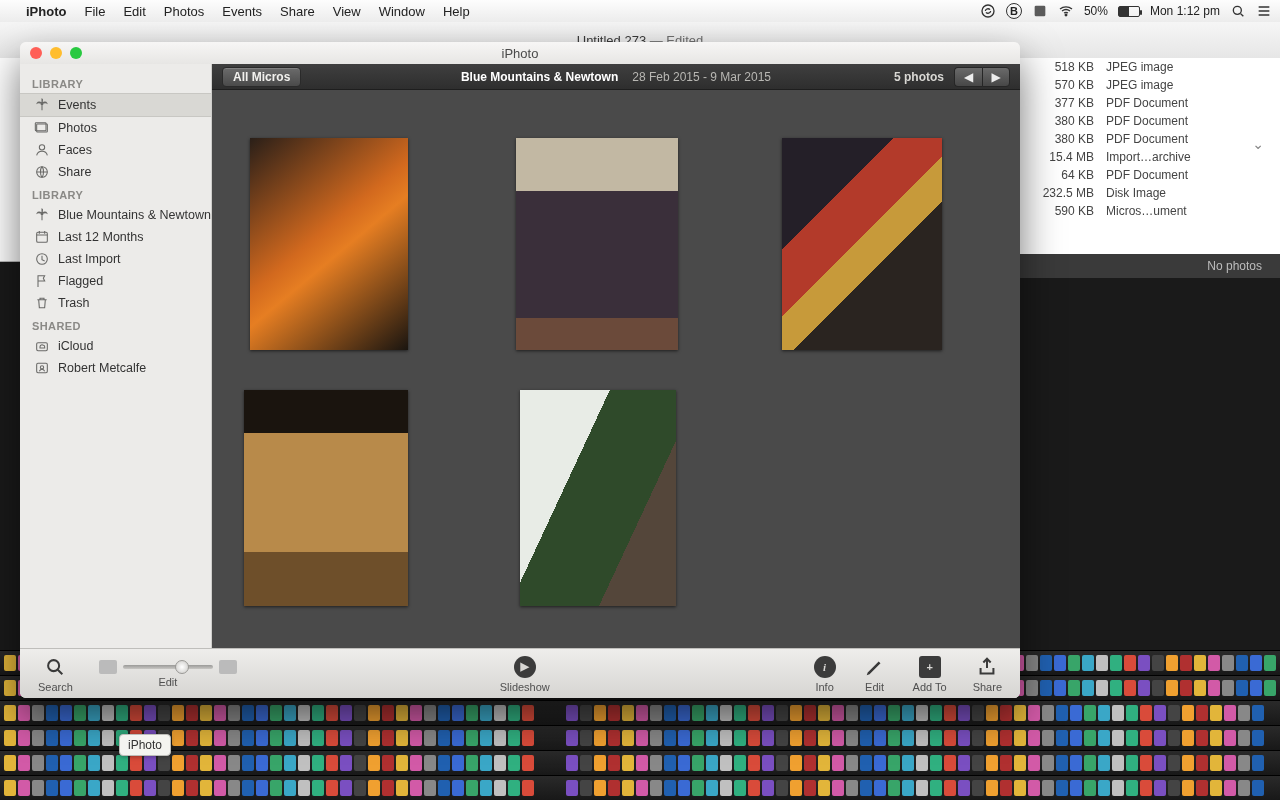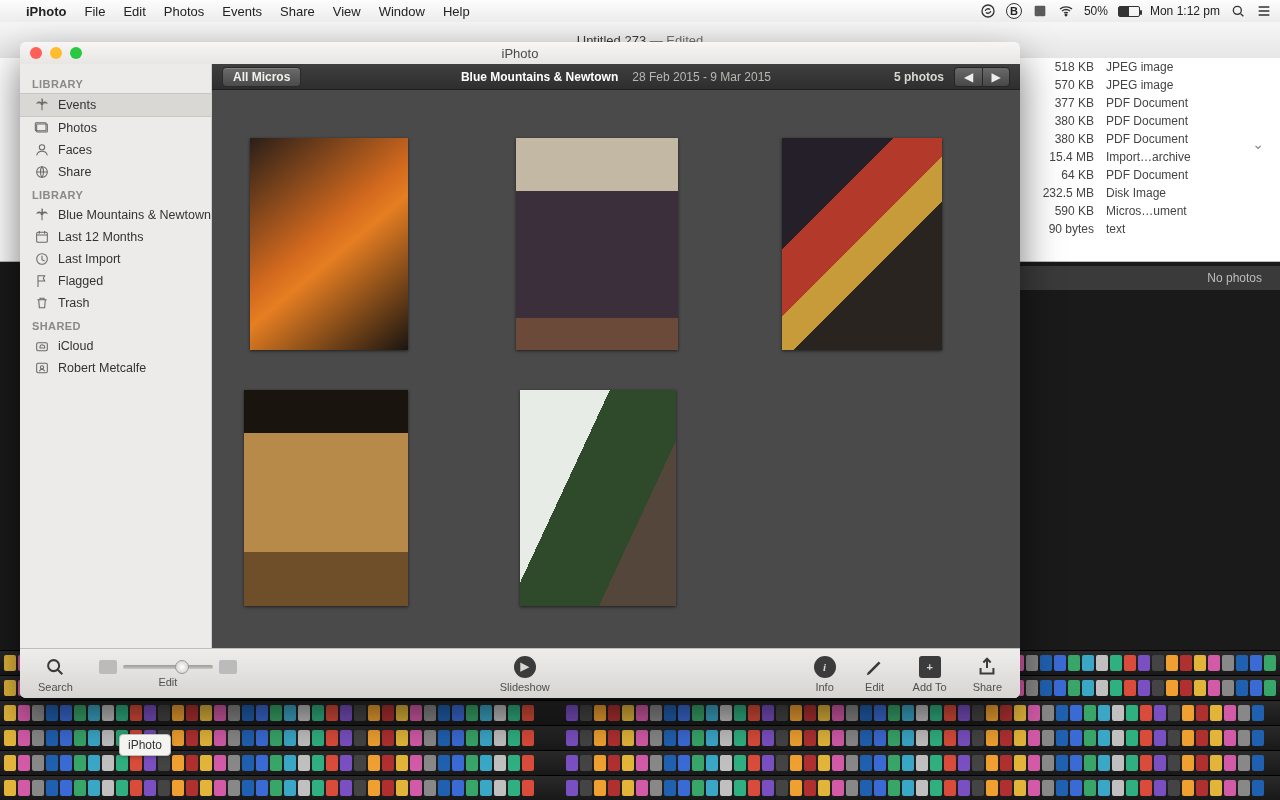--- a/index.html
+++ b/index.html
@@ -18,21 +18,21 @@
 
 
 .finder-peek { position: absolute; top: 22px; left: 0; right: 0; height: 240px; background: #fff; border-bottom: 1px solid #bbb; }
 .finder-peek .titlebar { height: 36px; background: linear-gradient(#f6f6f6,#e6e6e6); display:flex; align-items:center; justify-content:center; font-size:13px; color:#6f6f6f; }
 .finder-peek .titlebar b { color:#3a3a3a; font-weight:400; }
 .finder-rows { position:absolute; top:36px; right:16px; width:240px; font-size:12px; color:#333; }
 .finder-rows .row { display:flex; height:18px; align-items:center; gap:12px; }
 .finder-rows .row .sz { width:70px; text-align:right; color:#444; }
 .finder-rows .row .kd { flex:1; color:#444; white-space:nowrap; overflow:hidden; text-overflow:ellipsis; }
 .finder-rows .chev { position:absolute; right:0; top:78px; color:#888; font-size:14px; }
-.finder-dark { position:absolute; top:266px; right:0; width:260px; height:24px; background:#3a3a3a; color:#bdbdbd; font-size:12px; display:flex; align-items:center; justify-content:flex-end; padding-right:18px; }
+.finder-dark { position:absolute; top:254px; right:0; width:260px; height:24px; background:#3a3a3a; color:#bdbdbd; font-size:12px; display:flex; align-items:center; justify-content:flex-end; padding-right:18px; }
 
 
 .iphoto { position:absolute; left:20px; top:42px; width:1000px; height:656px; background:#ecebe9; border-radius:6px; box-shadow:0 18px 40px rgba(0,0,0,.55); overflow:hidden; display:flex; flex-direction:column; z-index:40; }
 .iphoto .titlebar { height:22px; background:linear-gradient(#f7f6f5,#e7e6e4); display:flex; align-items:center; font-size:13px; color:#4a4a4a; position:relative; }
 .traffic { display:flex; gap:8px; padding-left:10px; }
 .traffic span { width:12px; height:12px; border-radius:50%; display:block; }
 .tl-r{background:#ff5f57}.tl-y{background:#ffbd2e}.tl-g{background:#28c940}
 .iphoto .titlebar .title { position:absolute; left:0; right:0; text-align:center; pointer-events:none; }
 
 .iphoto-body { flex:1; display:flex; min-height:0; }
@@ -164,24 +164,20 @@
         <span class="kd">PDF Document</span>
       </div>
       <div class="row">
         <span class="sz">232.5 MB</span>
         <span class="kd">Disk Image</span>
       </div>
       <div class="row">
         <span class="sz">590 KB</span>
         <span class="kd">Micros…ument</span>
       </div>
-      <div class="row">
-        <span class="sz">90 bytes</span>
-        <span class="kd">text</span>
-      </div>
     </div>
 </div>
 <div class="finder-dark">
     <span>No photos</span>
   </div>
 
 <div class="iphoto">
   <div class="titlebar">
     <div class="traffic">
       <span class="tl-r"></span>

